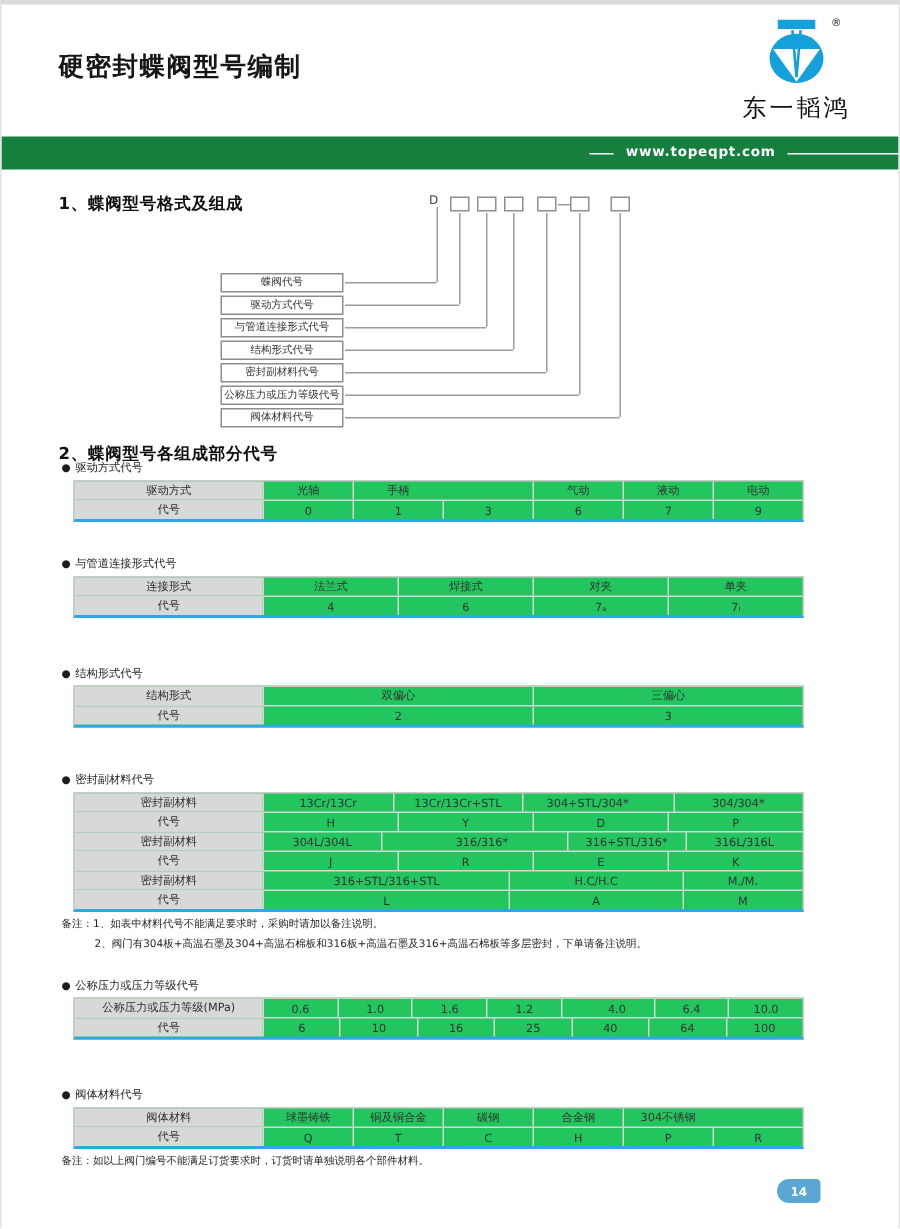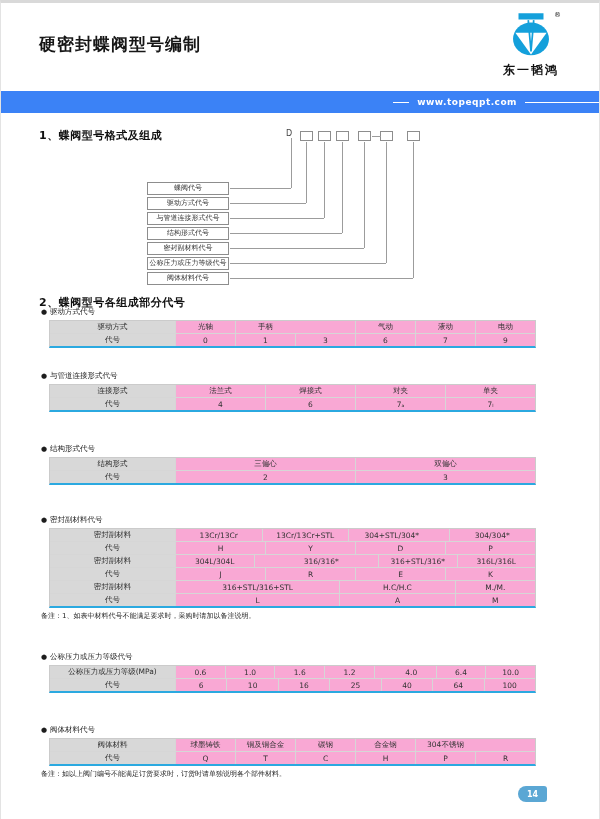--- a/index.html
+++ b/index.html
@@ -4,41 +4,41 @@
 <style>
   html,body{margin:0;padding:0;background:#fff;}
   .page{position:relative;width:600px;height:819px;background:#fff;overflow:hidden;
         font-family:"DejaVu Sans","Liberation Sans",sans-serif;color:#2b2b2b;
         box-sizing:border-box;border-top:3px solid #d9d9d9;border-left:1px solid #e3e3e3;border-right:1px solid #e3e3e3;}
   
   .title{position:absolute;left:38px;top:30px;font-size:17px;font-weight:bold;color:#161616;letter-spacing:1px;}
   .logo{position:absolute;left:492px;top:6px;width:76px;text-align:center;}
   .logo svg{display:block;margin:0 auto;}
   .reg{position:absolute;right:8px;top:2px;font-size:7px;color:#222;}
-  .brand{font-size:12px;font-weight:bold;letter-spacing:2px;color:#111;white-space:nowrap;margin-top:1px;}
-  .banner{position:absolute;left:0;right:0;top:88px;height:22px;background:#3b82f6;
+  .brand{font-size:16px;font-weight:normal;letter-spacing:2px;color:#111;white-space:nowrap;margin-top:1px;}
+  .banner{position:absolute;left:0;right:0;top:88px;height:22px;background:#15803d;
           display:flex;align-items:center;justify-content:flex-end;color:#fff;}
   .banner .txt{font-size:9px;font-weight:bold;letter-spacing:.5px;}
   .dash{height:1px;background:#fff;}
   .dash.l{width:16px;margin-right:8px;}
   .dash.r{width:74px;margin-left:8px;}
   
   .h2{position:absolute;left:38px;font-size:11px;font-weight:bold;color:#101010;letter-spacing:.5px;}
   
   .dia-prefix{position:absolute;font-size:8px;color:#444;}
   .dia-box{position:absolute;width:13px;height:10px;border:1px solid #8d8d8d;background:#fff;box-sizing:border-box;}
   .vline{position:absolute;width:0;border-left:1px solid #9c9c9c;}
   .hline{position:absolute;height:0;border-top:1px solid #9c9c9c;}
   .dia-label{position:absolute;left:146px;width:82px;height:13px;border:1px solid #8d8d8d;background:#fff;
              box-sizing:border-box;font-size:7px;line-height:11px;text-align:center;color:#333;white-space:nowrap;overflow:hidden;}
   
   .tbl-group{position:absolute;left:40px;width:510px;}
   .tbl-bullet{display:flex;align-items:center;gap:3px;font-size:7.5px;color:#1d1d1d;margin-bottom:3px;}
   .bullet-dot{font-size:7px;line-height:1;}
-  .tbl{margin-left:8px;width:487px;border:1px solid #cbcbcb;border-bottom:2px solid #2BA9E0;box-sizing:border-box;background:#f9a8d4;}
+  .tbl{margin-left:8px;width:487px;border:1px solid #cbcbcb;border-bottom:2px solid #2BA9E0;box-sizing:border-box;background:#22c55e;}
   .tr{display:flex;height:12px;}
   .tr + .tr{border-top:1px solid #d6d6d6;}
   .td{display:flex;align-items:center;justify-content:center;font-size:7.5px;color:#333;
       border-left:1px solid #d6d6d6;white-space:nowrap;overflow:hidden;box-sizing:border-box;}
   .td:first-child{border-left:none;}
   .td.rowhdr{width:125px;flex:none;background:#d8d8d8;color:#2d2d2d;}
   .tbl-note{font-size:7px;color:#1f1f1f;line-height:1.45;margin-top:3px;white-space:nowrap;}
   .tbl-note.indent{padding-left:22px;}
   
   .page-badge{position:absolute;left:517px;top:783px;width:29px;height:16px;background:#5BA7D4;
@@ -125,22 +125,22 @@
         </div>
       </div>
       <div class="tbl-group" style="top: 441px;">
         <div class="tbl-bullet">
           <div class="bullet-dot">●</div>
           <span>结构形式代号</span>
         </div>
         <div class="tbl">
           <div class="tr">
             <div class="td rowhdr">结构形式</div>
+            <div class="td" style="flex: 1 1 0px;">双偏心</div>
             <div class="td" style="flex: 1 1 0px;">三偏心</div>
-            <div class="td" style="flex: 1 1 0px;">双偏心</div>
           </div>
           <div class="tr">
             <div class="td rowhdr">代号</div>
             <div class="td" style="flex: 1 1 0px;">2</div>
             <div class="td" style="flex: 1 1 0px;">3</div>
           </div>
         </div>
       </div>
       <div class="tbl-group" style="top: 512px;">
         <div class="tbl-bullet">
@@ -183,20 +183,21 @@
             <div class="td" style="flex: 0.89 1 0px;">M./M.</div>
           </div>
           <div class="tr">
             <div class="td rowhdr">代号</div>
             <div class="td" style="flex: 1.83 1 0px;">L</div>
             <div class="td" style="flex: 1.28 1 0px;">A</div>
             <div class="td" style="flex: 0.89 1 0px;">M</div>
           </div>
         </div>
         <div class="tbl-note">备注：1、如表中材料代号不能满足要求时，采购时请加以备注说明。</div>
+        <div class="tbl-note indent">2、阀门有304板+高温石墨及304+高温石棉板和316板+高温石墨及316+高温石棉板等多层密封，下单请备注说明。</div>
       </div>
       <div class="tbl-group" style="top: 649px;">
         <div class="tbl-bullet">
           <div class="bullet-dot">●</div>
           <span>公称压力或压力等级代号</span>
         </div>
         <div class="tbl">
           <div class="tr">
             <div class="td rowhdr">公称压力或压力等级(MPa)</div>
             <div class="td" style="flex: 1 1 0px;">0.6</div>

